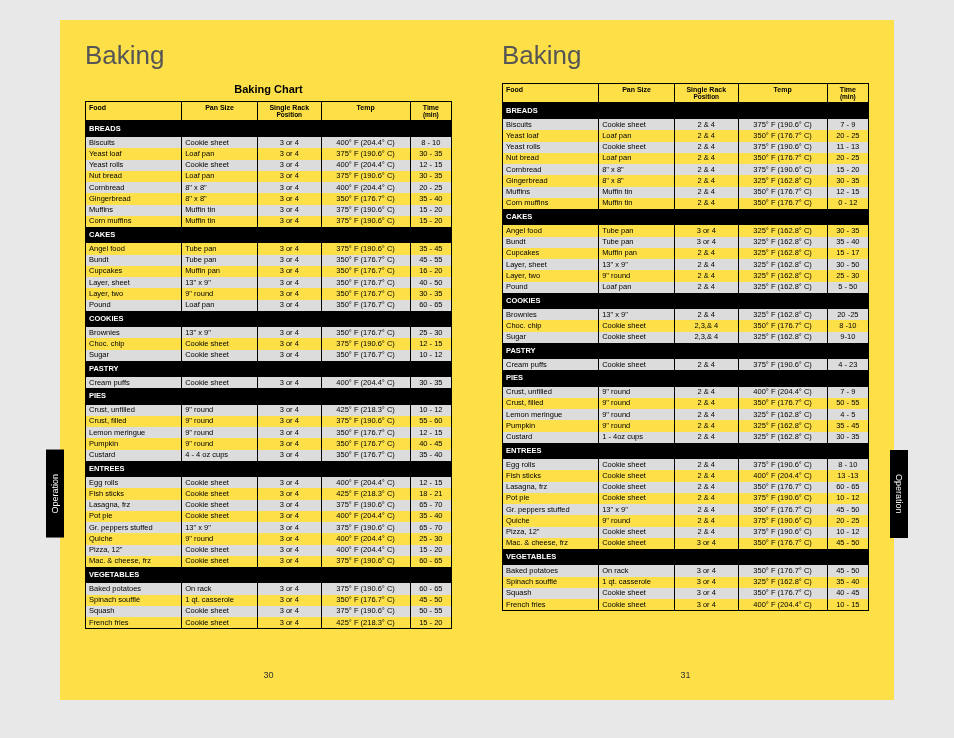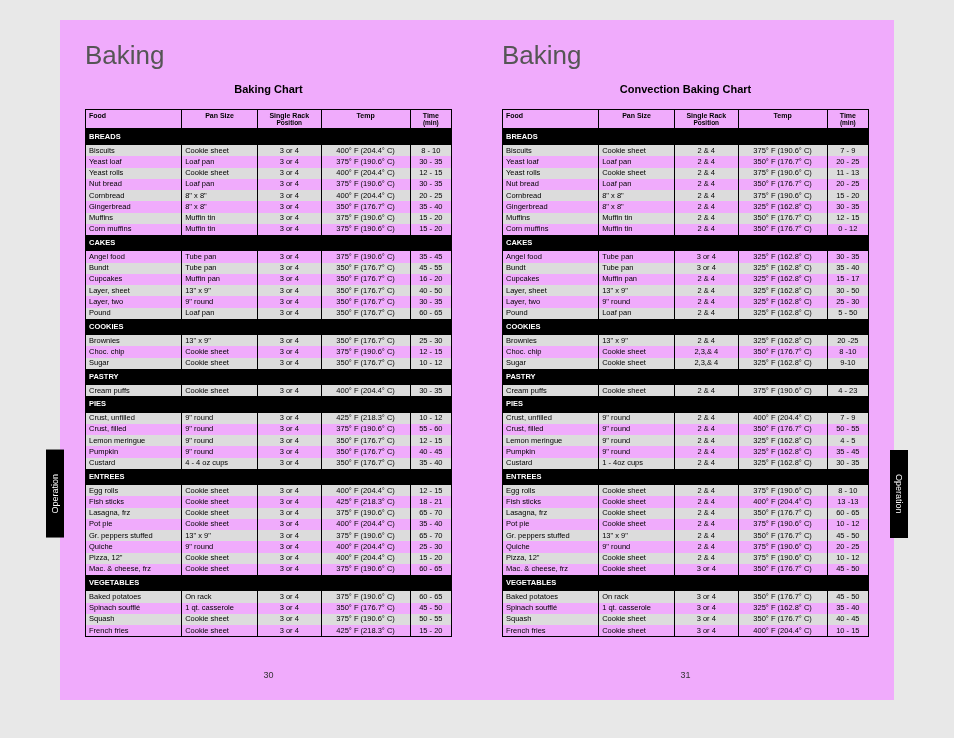--- a/index.html
+++ b/index.html
@@ -11,42 +11,42 @@
     height: 738px;
     overflow: hidden;
     position: relative;
   }
   .spread {
     display: flex;
     width: 954px;
     height: 738px;
   }
   .page {
-    background: #f0abfc;
+    background: #fde047;
     width: 417px;
     height: 680px;
     margin: 20px 0;
     position: relative;
     box-sizing: border-box;
     padding: 20px 25px 10px 25px;
   }
   .page.left { margin-left: 60px; margin-right: 0; }
   .page.right { margin-left: 0; margin-right: 60px; }
   .section-title {
     font-size: 26px;
     font-weight: 300;
     color: #555;
     margin: 0 0 12px 0;
     font-family: "Helvetica Neue", Arial, sans-serif;
   }
   .chart-title {
     text-align: center;
     font-weight: 700;
     font-size: 11px;
-    margin-bottom: 14px;
+    margin-bottom: 6px;
     color: #000;
   }
   table.baking {
     border-collapse: collapse;
     width: 100%;
     font-size: 7.5px;
     line-height: 1.1;
   }
   table.baking th, table.baking td {
     border-left: 1px solid #000;
@@ -386,21 +386,20 @@
             <td class="c3">425° F (218.3° C)</td>
             <td class="c4">15 - 20</td>
           </tr>
         </tbody>
     </table>
     <div class="pagenum">30</div>
   </div>
 
   <div class="page right">
     <h1 class="section-title">Baking</h1>
-    <div class="chart-title">Convection Baking Chart</div>
     <table class="baking">
       <thead>
         <tr>
           <th>Food</th>
           <th>Pan Size</th>
           <th class="c2"><span>Single Rack</span><span class="sub">Position</span></th>
           <th class="c3">Temp</th>
           <th class="c4"><span>Time</span><span class="sub">(min)</span></th>
         </tr>
       </thead>

